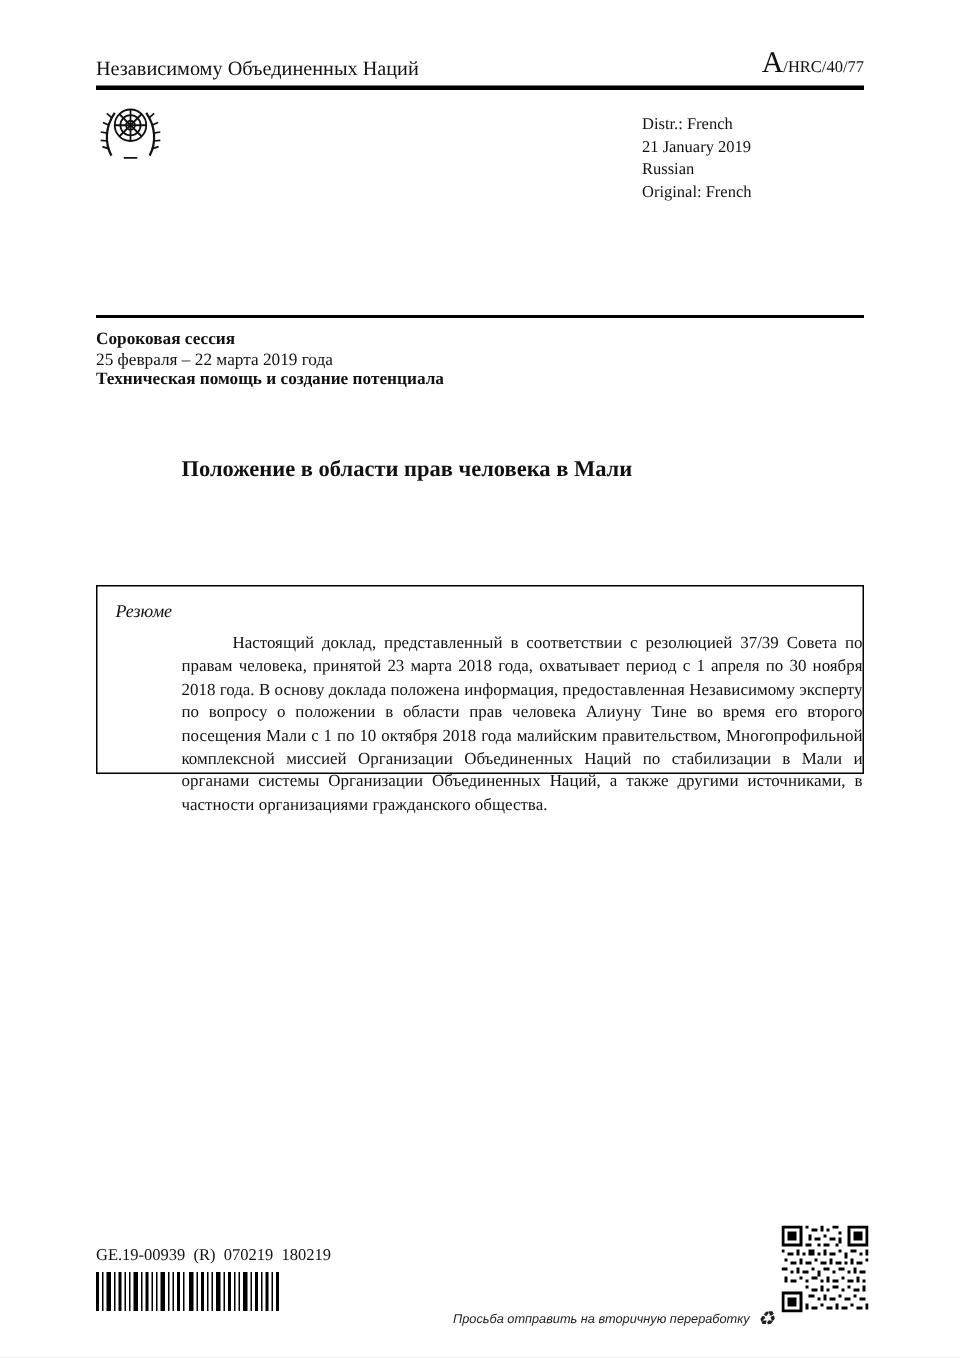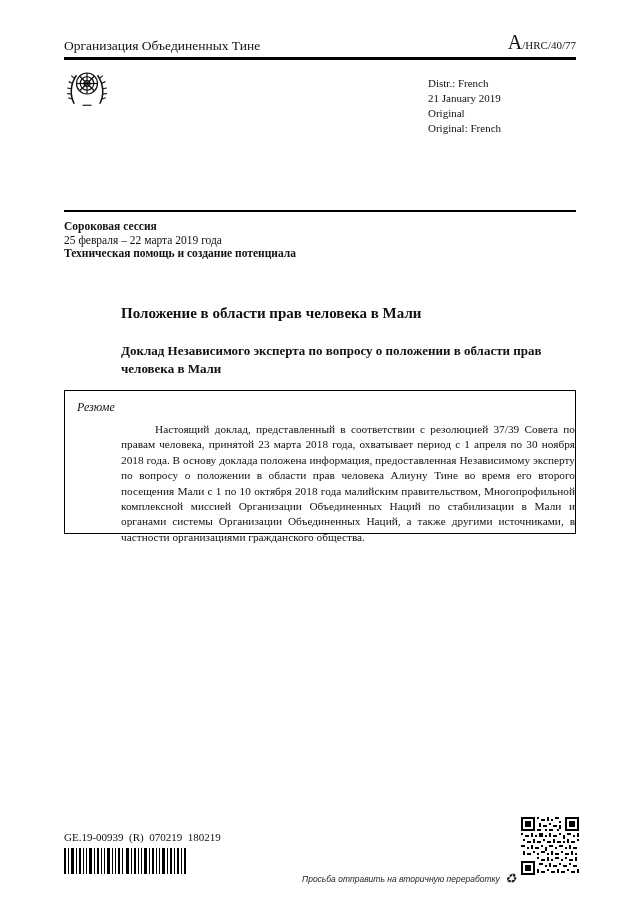--- a/index.html
+++ b/index.html
@@ -31,21 +31,21 @@
 
   
   .meta-block { left: 64px; top: 220px; font-size: 11.5px; line-height: 13.5px; }
   .meta-block .b { font-weight: bold; }
 
   .doc-title { left: 121px; top: 305px; font-size: 15px; font-weight: bold; }
   .doc-subtitle { left: 121px; top: 342px; width: 462px; font-size: 13px; font-weight: bold; line-height: 17.5px; }
 
   
   .summary-box {
-    left: 64px; top: 390px; width: 512px; height: 144px;
+    left: 64px; top: 390px; width: 512px; height: 126px;
     border: 1px solid #000;
   }
   .summary-label { margin: 9px 0 0 12px; font-style: italic; font-size: 12px; }
   .summary-text {
     margin: 7px 0 0 56px;
     font-size: 11.3px;
     line-height: 15.4px;
     text-align: justify;
     text-indent: 34px;
   }
@@ -65,21 +65,21 @@
     display: flex; align-items: center; gap: 5px; font-style: italic;
   }
   .recycle-icon { font-size: 13px; line-height: 1; }
   .qr-code { left: 521px; top: 817px; width: 58px; height: 58px; }
 </style>
 </head>
 <body>
 
 <div class="page">
 
-  <div class="abs header-org">Организация Объединенных Тине</div>
+  <div class="abs header-org">Независимому Объединенных Наций</div>
   <div class="abs doc-symbol">
     <span class="sym-a">A</span><span class="sym-rest">/HRC/40/77</span>
   </div>
   <div class="abs rule-top"></div>
 
   <svg class="abs emblem" viewBox="0 0 64 64" aria-hidden="true">
     <g stroke="#111" fill="none" stroke-width="1.6">
       <circle cx="32" cy="26" r="14"></circle>
       <circle cx="32" cy="26" r="9"></circle>
       <circle cx="32" cy="26" r="4"></circle>
@@ -103,34 +103,33 @@
         <path d="M52.5 33 L58.5 32"></path>
       <path d="M51 26 L56.5 23.5"></path>
         <path d="M48.5 19.5 L53 15.5"></path>
       <path d="M26 55 L38 55"></path>
     </g>
   </svg>
 
   <div class="abs distr-block">
     <div>Distr.: French</div>
     <div>21 January 2019</div>
-    <div>Original</div>
+    <div>Russian</div>
     <div>Original: French</div>
   </div>
 
   <div class="abs rule-mid"></div>
 
   <div class="abs meta-block">
     <div class="b">Сороковая сессия</div>
     <div>25 февраля – 22 марта 2019 года</div>
     <div class="b">Техническая помощь и создание потенциала</div>
   </div>
 
   <div class="abs doc-title">Положение в области прав человека в Мали</div>
-  <div class="abs doc-subtitle">Доклад Независимого эксперта по вопросу о положении в области прав человека в Мали</div>
 
   <div class="abs summary-box">
     <div class="summary-label">Резюме</div>
     <div class="summary-text">Настоящий доклад, представленный в соответствии с резолюцией 37/39 Совета по правам человека, принятой 23 марта 2018 года, охватывает период с 1 апреля по 30 ноября 2018 года. В основу доклада положена информация, предоставленная Независимому эксперту по вопросу о положении в области прав человека Алиуну Тине во время его второго посещения Мали с 1 по 10 октября 2018 года малийским правительством, Многопрофильной комплексной миссией Организации Объединенных Наций по стабилизации в Мали и органами системы Организации Объединенных Наций, а также другими источниками, в частности организациями гражданского общества.</div>
   </div>
 
   <div class="abs footer-ge">GE.19-00939  (R)  070219  180219</div>
 
   <svg class="abs barcode" width="122" height="26" viewBox="0 0 122 26" aria-hidden="true">
     <g fill="#000">

